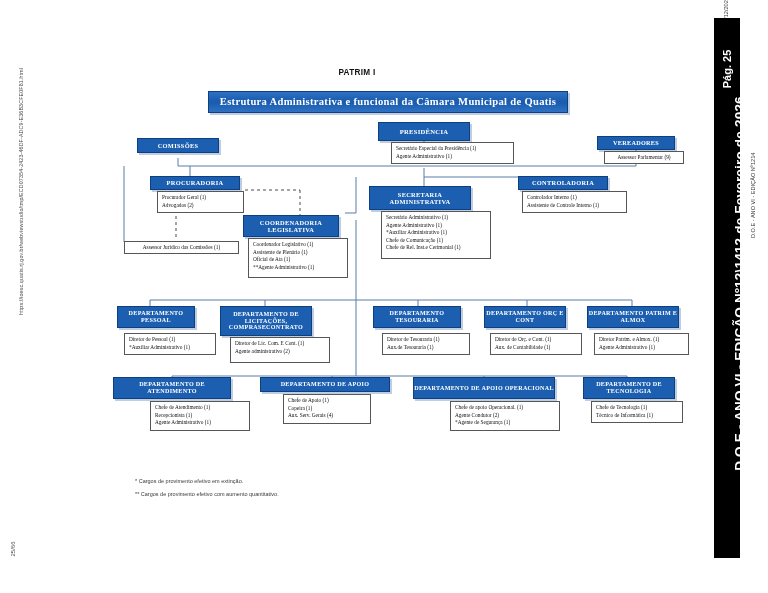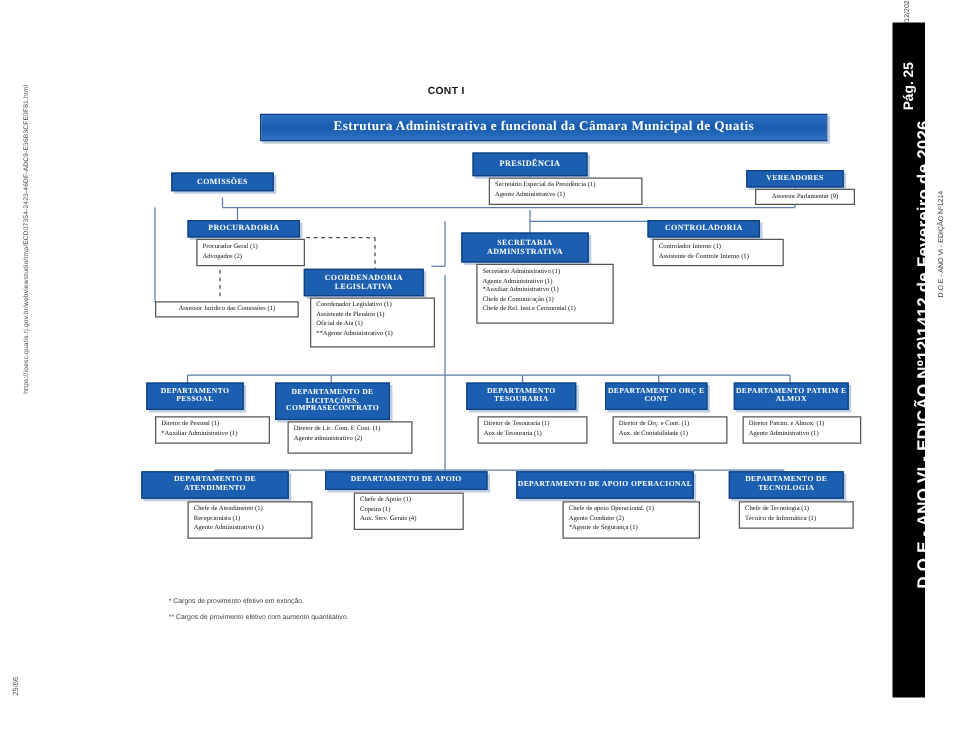--- a/index.html
+++ b/index.html
@@ -159,23 +159,23 @@
       </g>
       <g stroke="#4a4a4a" stroke-width="1" fill="none" stroke-dasharray="3,3">
 
         <line x1="245" y1="190" x2="300" y2="190"></line>
         <line x1="300" y1="190" x2="300" y2="218"></line>
 
         <line x1="176" y1="216" x2="176" y2="240"></line>
       </g>
     </svg>
 
-    <div class="anexo">CONT I</div>
-
-    <div class="hdr title" style="left:208px;top:91px;width:454px;height:22px;">
+    <div class="anexo">PATRIM I</div>
+
+    <div class="hdr title" style="left:208px;top:91px;width:360px;height:22px;">
       <span>Estrutura Administrativa e funcional da Câmara Municipal de Quatis</span>
     </div>
 
     <div class="hdr" style="left:378px;top:122px;width:92px;height:19px;font-size:6.6px;">
       <span>PRESIDÊNCIA</span>
     </div>
     <div class="info" style="left:391px;top:142px;width:123px;height:22px;">
       <div>Secretário Especial da Presidência (1)</div>
       <div>Agente Administrativo (1)</div>
     </div>

